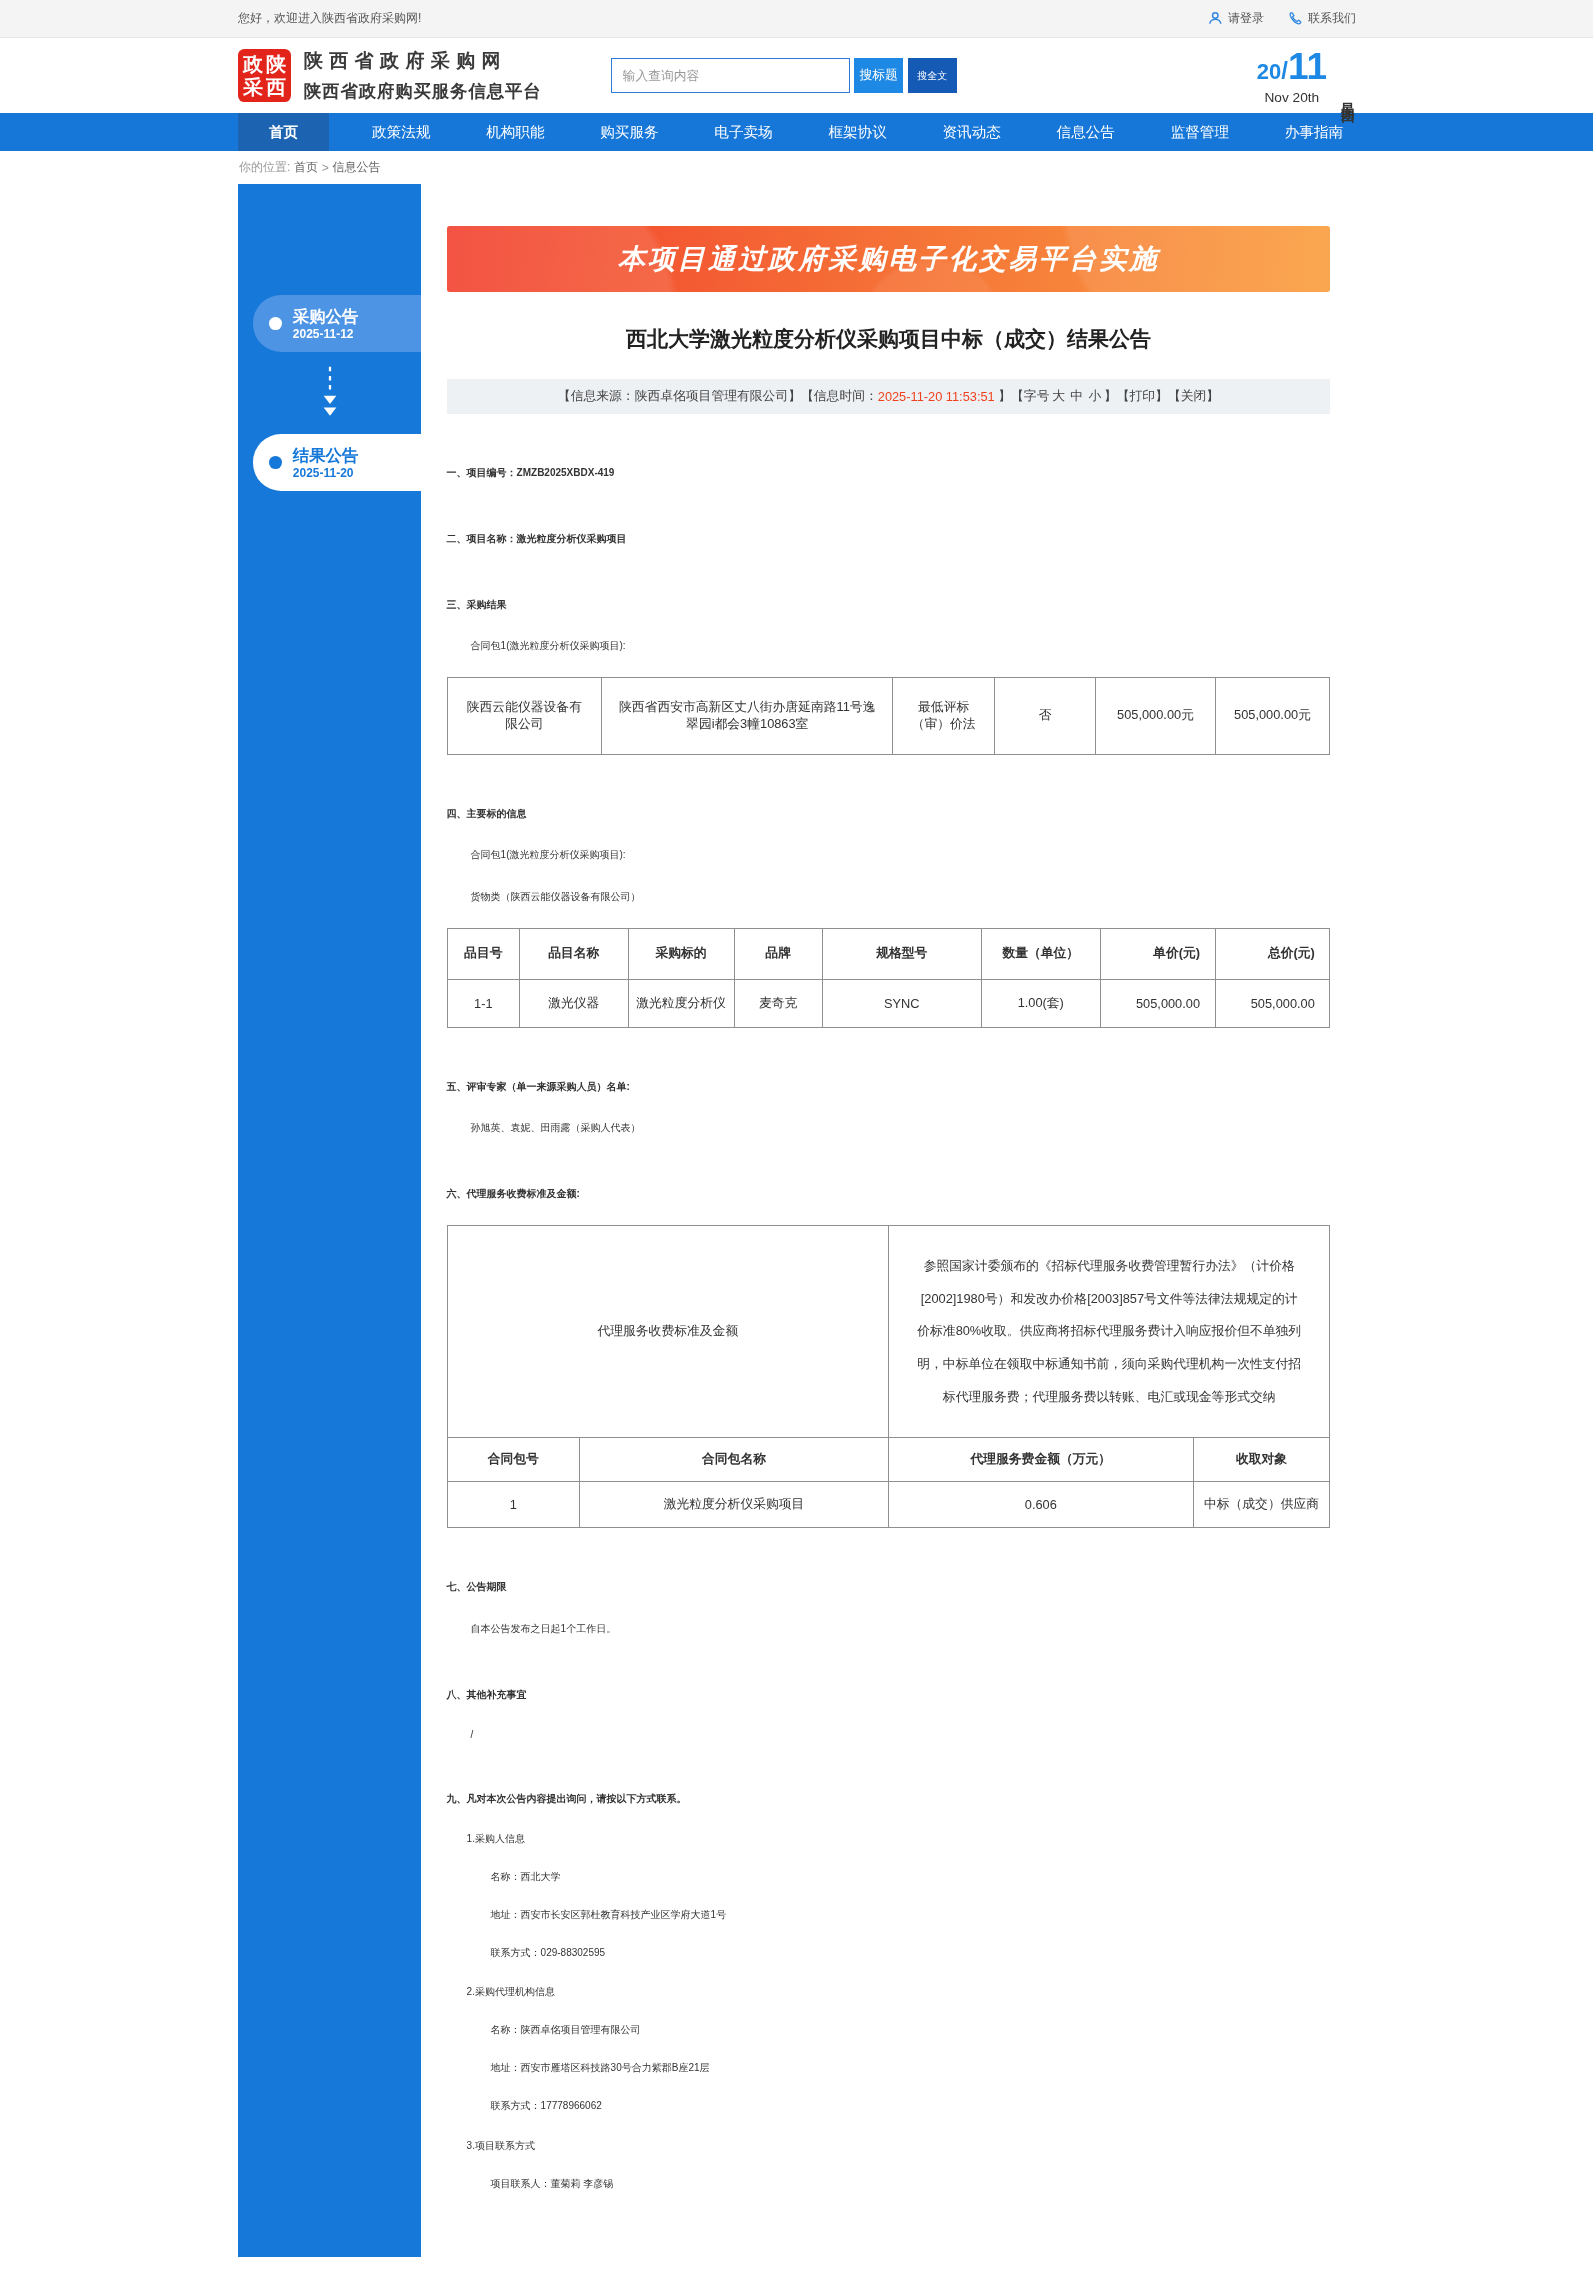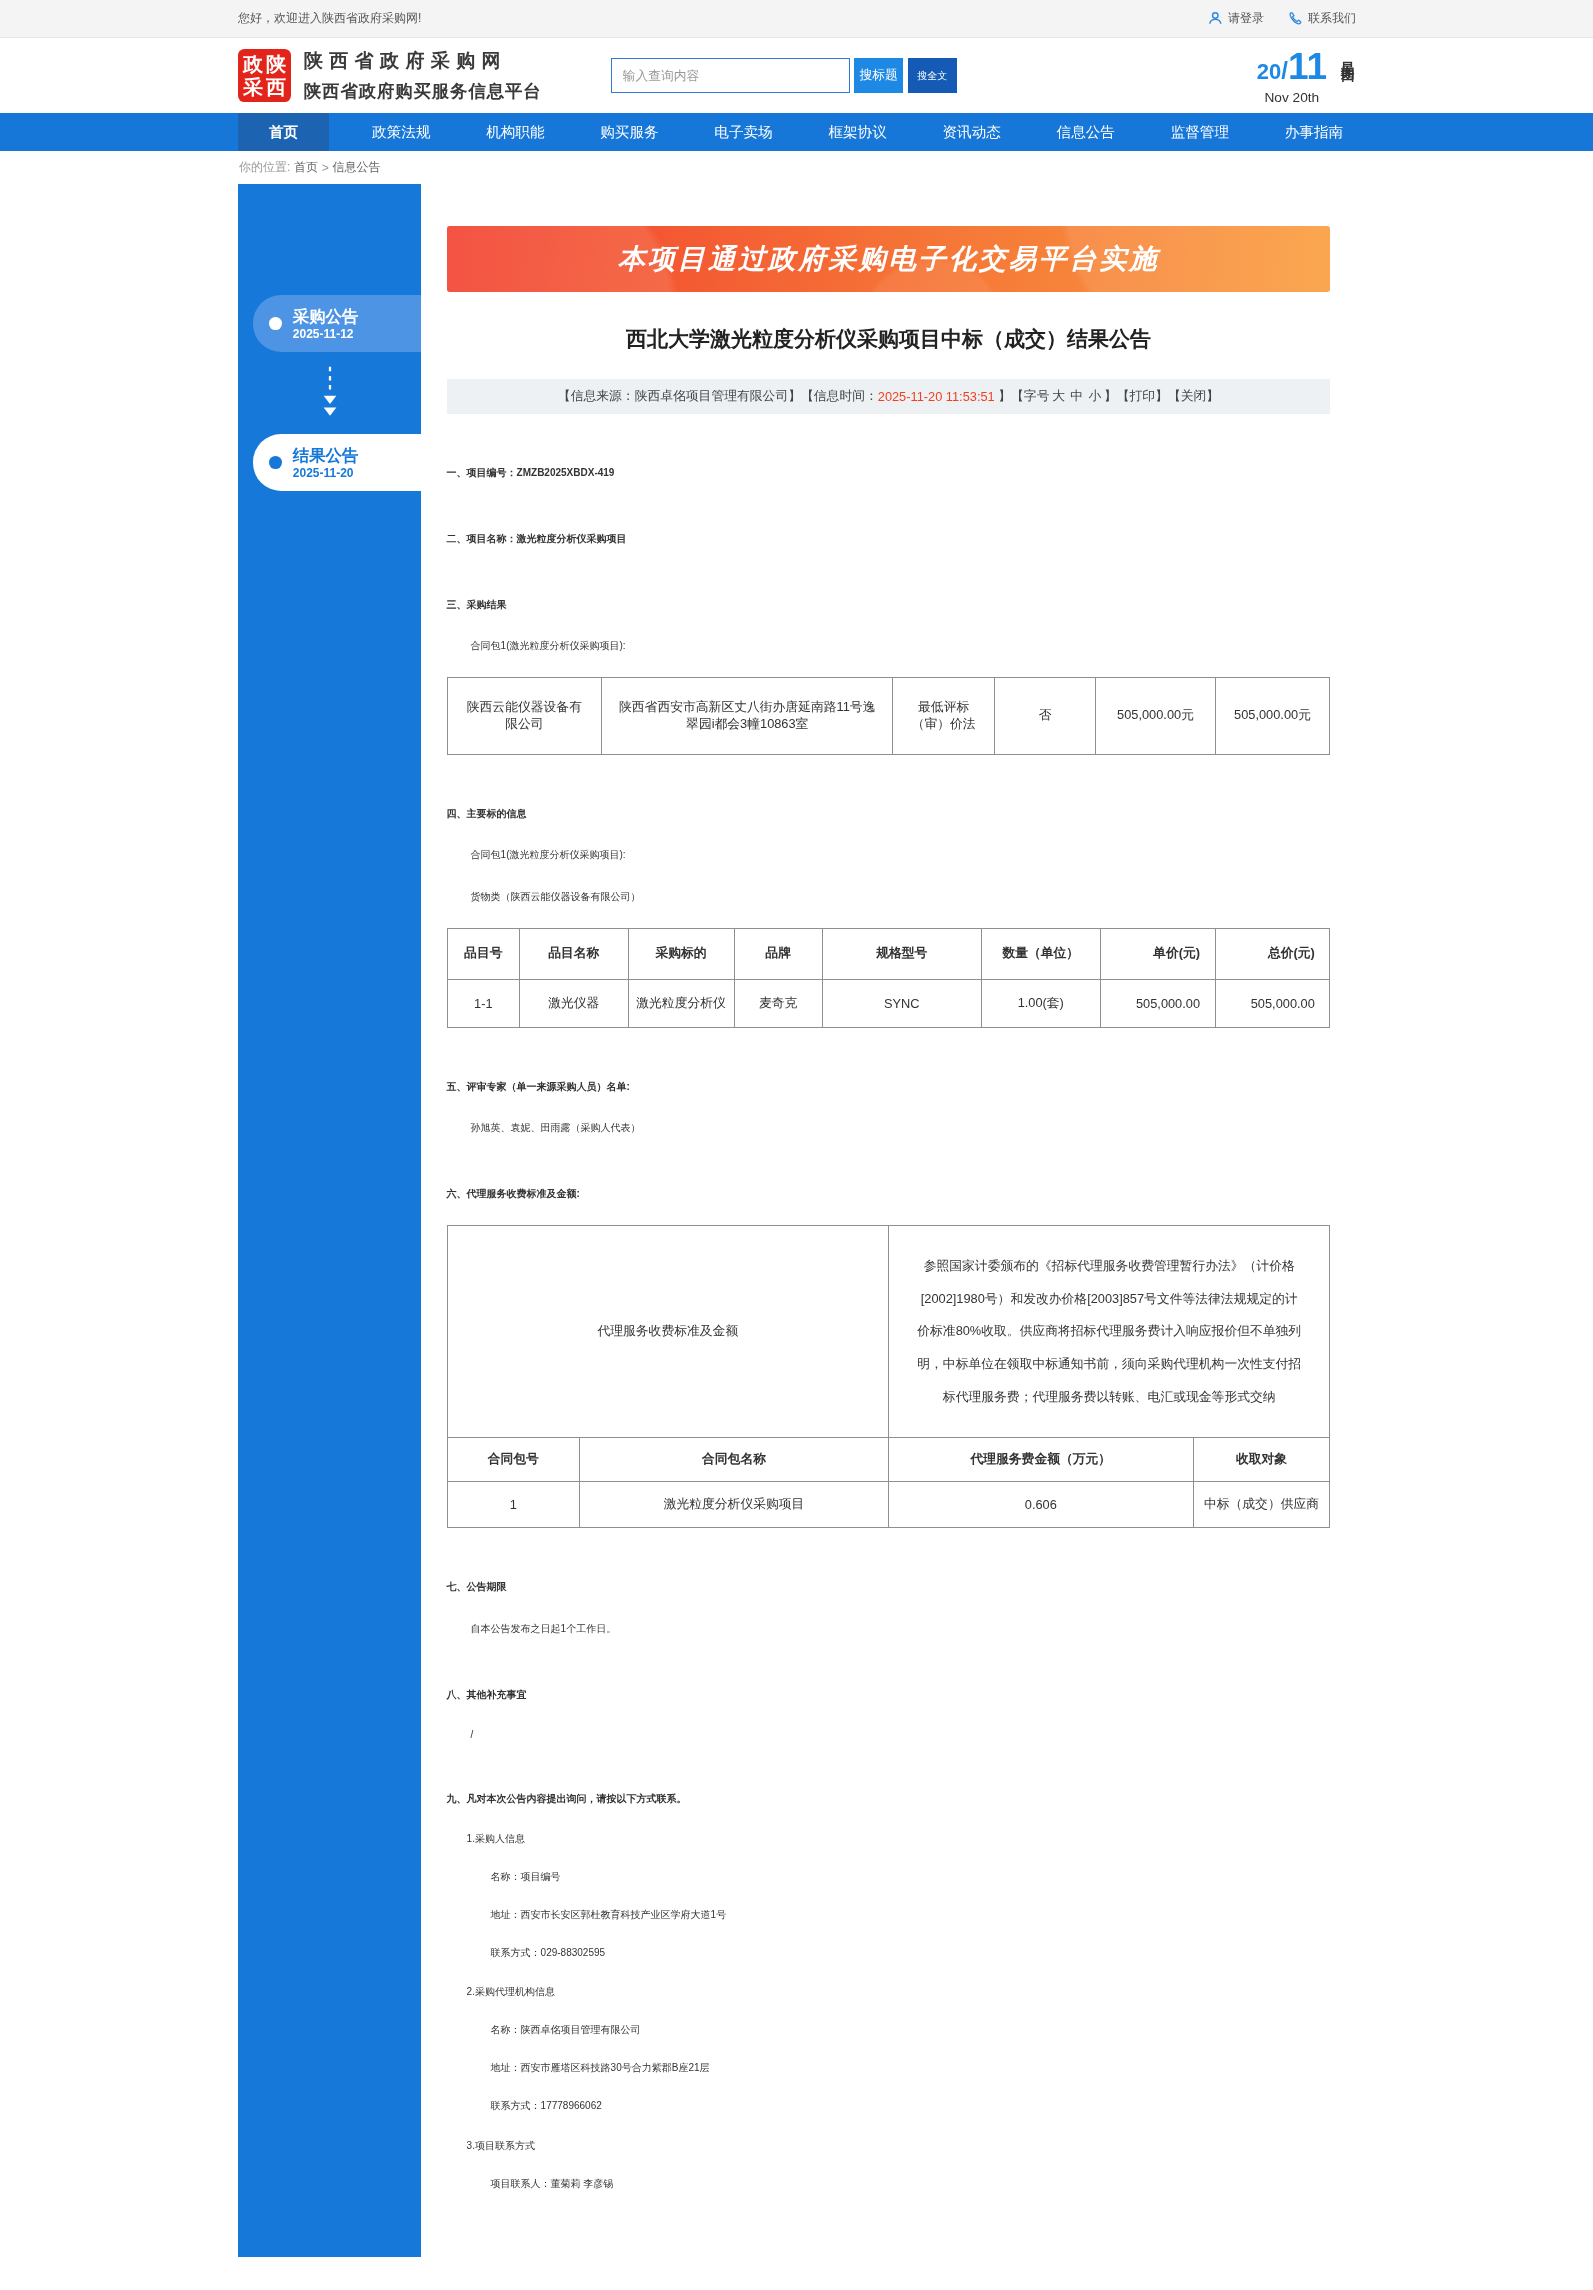--- a/index.html
+++ b/index.html
@@ -17,21 +17,21 @@
   .logo { width:53px; height:53px; background:#e2241b; border-radius:6.4px; display:grid;
           grid-template-columns:1fr 1fr; place-items:center; color:#fff; font-weight:bold; font-size:20px; line-height:1; padding:3.7px;}
   .brand { margin-left:12.8px; }
   .brand-title { font-size:19px; font-weight:bold; color:#3a3a3a; letter-spacing:6.4px; }
   .brand-sub { font-size:17.4px; font-weight:bold; color:#3a3a3a; margin-top:5.5px; letter-spacing:0.9px; }
   .searchbox { display:flex; margin-left:69px; align-items:stretch; }
   .search-input { width:239px; height:35px; border:1.8px solid #2e7ad4; font-size:12.8px; padding:0 11px; outline:none; color:#333;}
   .search-input::placeholder { color:#999; }
   .btn-search1 { width:49px; background:#1e88e5; color:#fff; border:none; font-size:12.8px; cursor:pointer; margin-left:4.6px;}
   .btn-search2 { width:49px; background:#155bb5; color:#fff; border:none; font-size:10px; cursor:pointer; margin-left:4.6px;}
-  .dateblock { margin-left:auto; display:flex; align-items:flex-start; gap:11px; }
+  .dateblock { margin-left:auto; display:flex; align-items:flex-end; gap:11px; }
   .date-nums { text-align:center; }
   .date-line1 { color:#1e88e5; font-weight:bold; white-space:nowrap; }
   .date-day { font-size:22px; }
   .date-slash { font-size:24px; }
   .date-month { font-size:37px; }
   .date-en { font-size:13.7px; color:#333; margin-top:1.8px; }
   .weekday { writing-mode:vertical-rl; letter-spacing:4.6px; font-size:13.7px; font-weight:bold; color:#333; padding-top:3.7px;}
 
   
   .nav { height:38px; background:#1677d9; padding:0 238px; display:flex; justify-content:space-between; align-items:stretch;}
@@ -314,21 +314,21 @@
     <div class="sec">
       <span>八、其他补充事宜</span>
       <div class="sub-line">/</div>
     </div>
 
     <div class="sec">
       <span>九、凡对本次公告内容提出询问，请按以下方式联系。</span>
 
       <div class="contact-group">
         <div>1.采购人信息</div>
-        <div class="contact-line">名称：项目编号</div>
+        <div class="contact-line">名称：西北大学</div>
         <div class="contact-line">地址：西安市长安区郭杜教育科技产业区学府大道1号</div>
         <div class="contact-line">联系方式：029-88302595</div>
       </div>
 
       <div class="contact-group">
         <div>2.采购代理机构信息</div>
         <div class="contact-line">名称：陕西卓佲项目管理有限公司</div>
         <div class="contact-line">地址：西安市雁塔区科技路30号合力紫郡B座21层</div>
         <div class="contact-line">联系方式：17778966062</div>
       </div>

